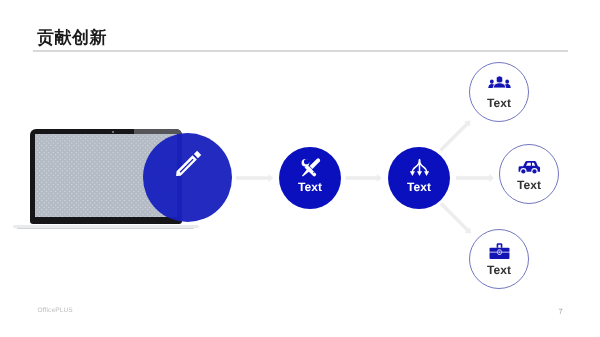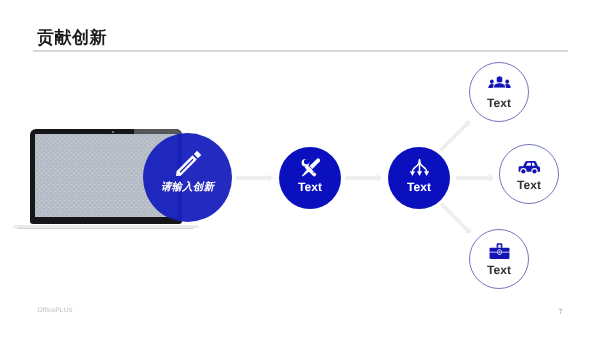--- a/index.html
+++ b/index.html
@@ -63,21 +63,20 @@
     </div>
   </div>
 
   <div class="hero-circ"></div>
   <div class="hero-icon">
     <svg viewBox="0 0 24 24" width="29" height="29" fill="#fff">
       <path d="M18.3 2.3 L21.7 5.7 L19.0 8.4 L15.6 5.0 Z"></path>
       <path fill-rule="evenodd" d="M14.5 5.9 L18.1 9.5 L4.7 22.9 L0.9 23.2 L1.3 19.3 Z M14.6 8.8 L15.4 9.6 L4.6 20.4 L3.8 19.6 Z"></path>
     </svg>
   </div>
-  <div class="hero-lbl">请输入创新</div>
 
   <div class="circ circ-blue c2">
     <span class="ico">
       <svg viewBox="0 0 24 24" width="21" height="21">
         <defs>
           <mask id="wrmask">
             <rect width="24" height="24" fill="#000"></rect>
             <circle cx="6.2" cy="6.6" r="4.4" fill="#fff"></circle>
             <path d="M6.2 6.6 L13.6 -0.8 L16.1 4.6 Z" fill="#000"></path>
             <circle cx="7.5" cy="5.3" r="2.95" fill="#000"></circle>

